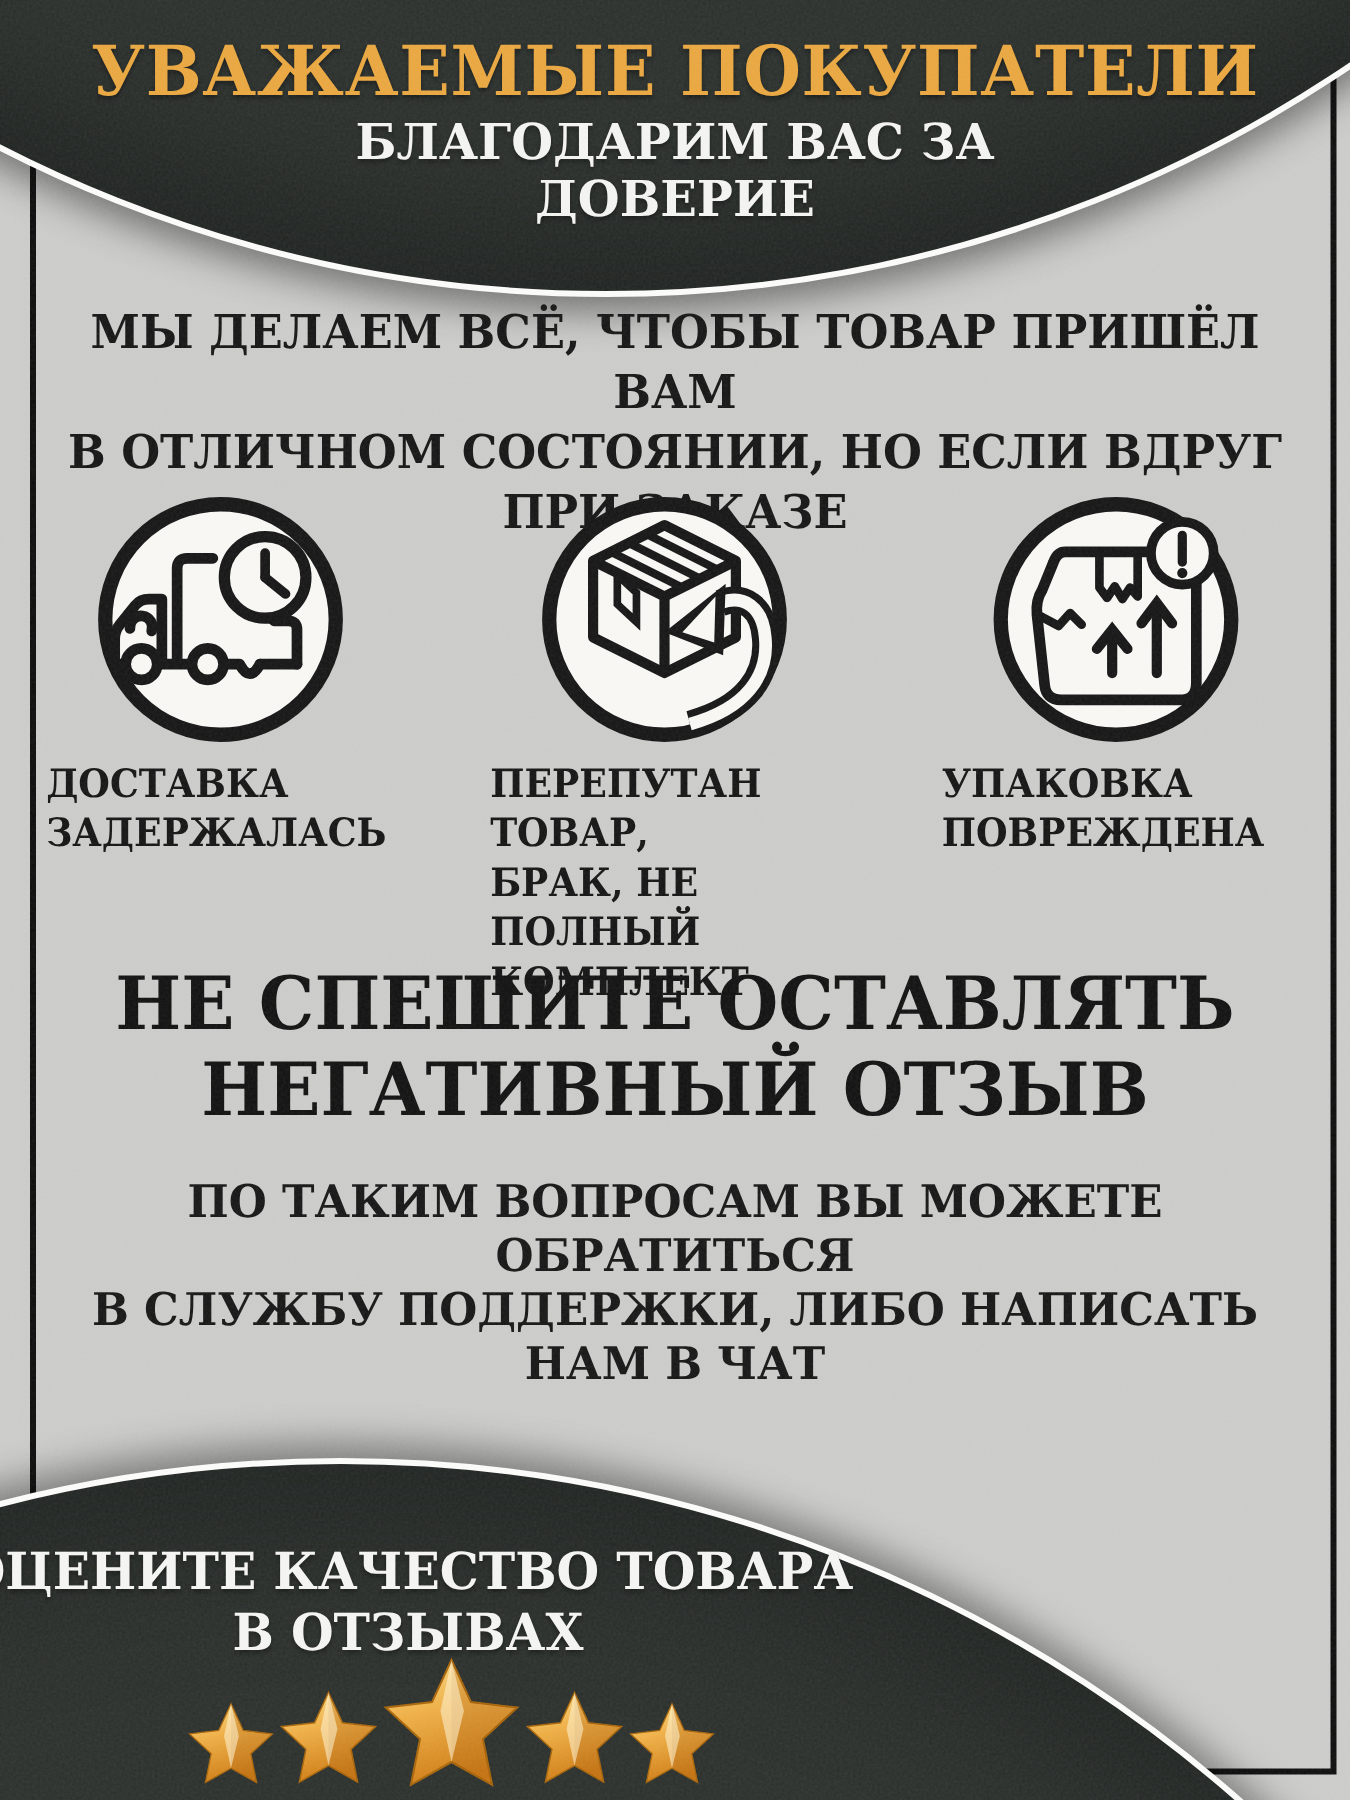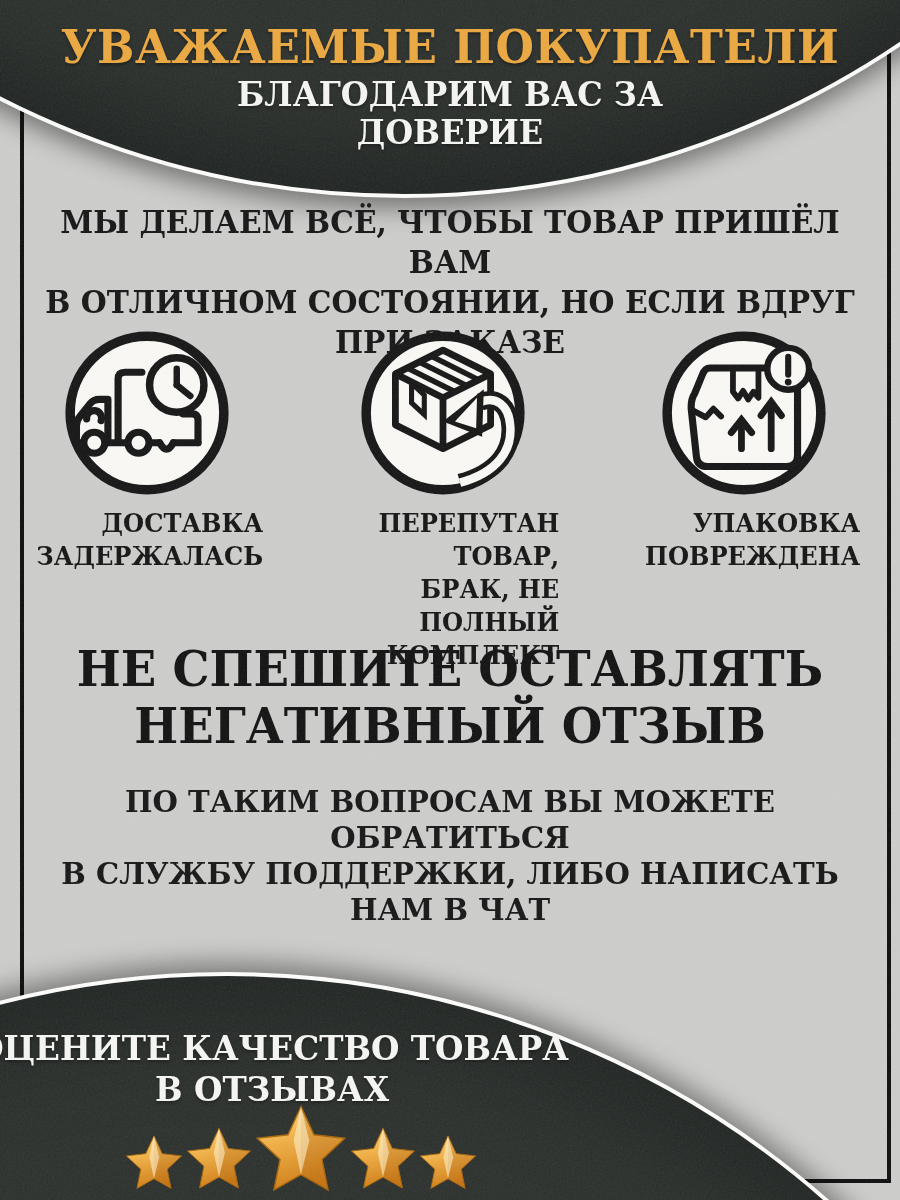--- a/index.html
+++ b/index.html
@@ -36,21 +36,21 @@
     text-shadow:0 2px 3px rgba(0,0,0,.45);
   }
   .header-sub{
     left:0;top:76px;width:900px;font-size:33px;line-height:38px;
     color:#f3f3f1;transform:scaleX(.97);text-shadow:0 2px 3px rgba(0,0,0,.4);
   }
   .intro{
     left:0;top:202px;width:900px;font-size:31px;line-height:40px;
     color:#141414;transform:scaleX(.96);
   }
-  .issue-col{top:328px;width:250px;z-index:3;text-align:right;}
+  .issue-col{top:328px;width:250px;z-index:3;text-align:left;}
   .issue-col .icon-wrap{display:block;width:170px;height:170px;margin:0 auto;}
   .issue-label{
     margin-top:9px;font-size:26px;line-height:33px;font-weight:bold;
     color:#131313;transform:scaleX(.93);
   }
   .col-1{left:22px;} .col-2{left:318px;} .col-3{left:619px;}
   .warning{
     left:0;top:641px;width:900px;font-size:49px;line-height:57px;
     color:#101010;transform:scaleX(.95);
   }

